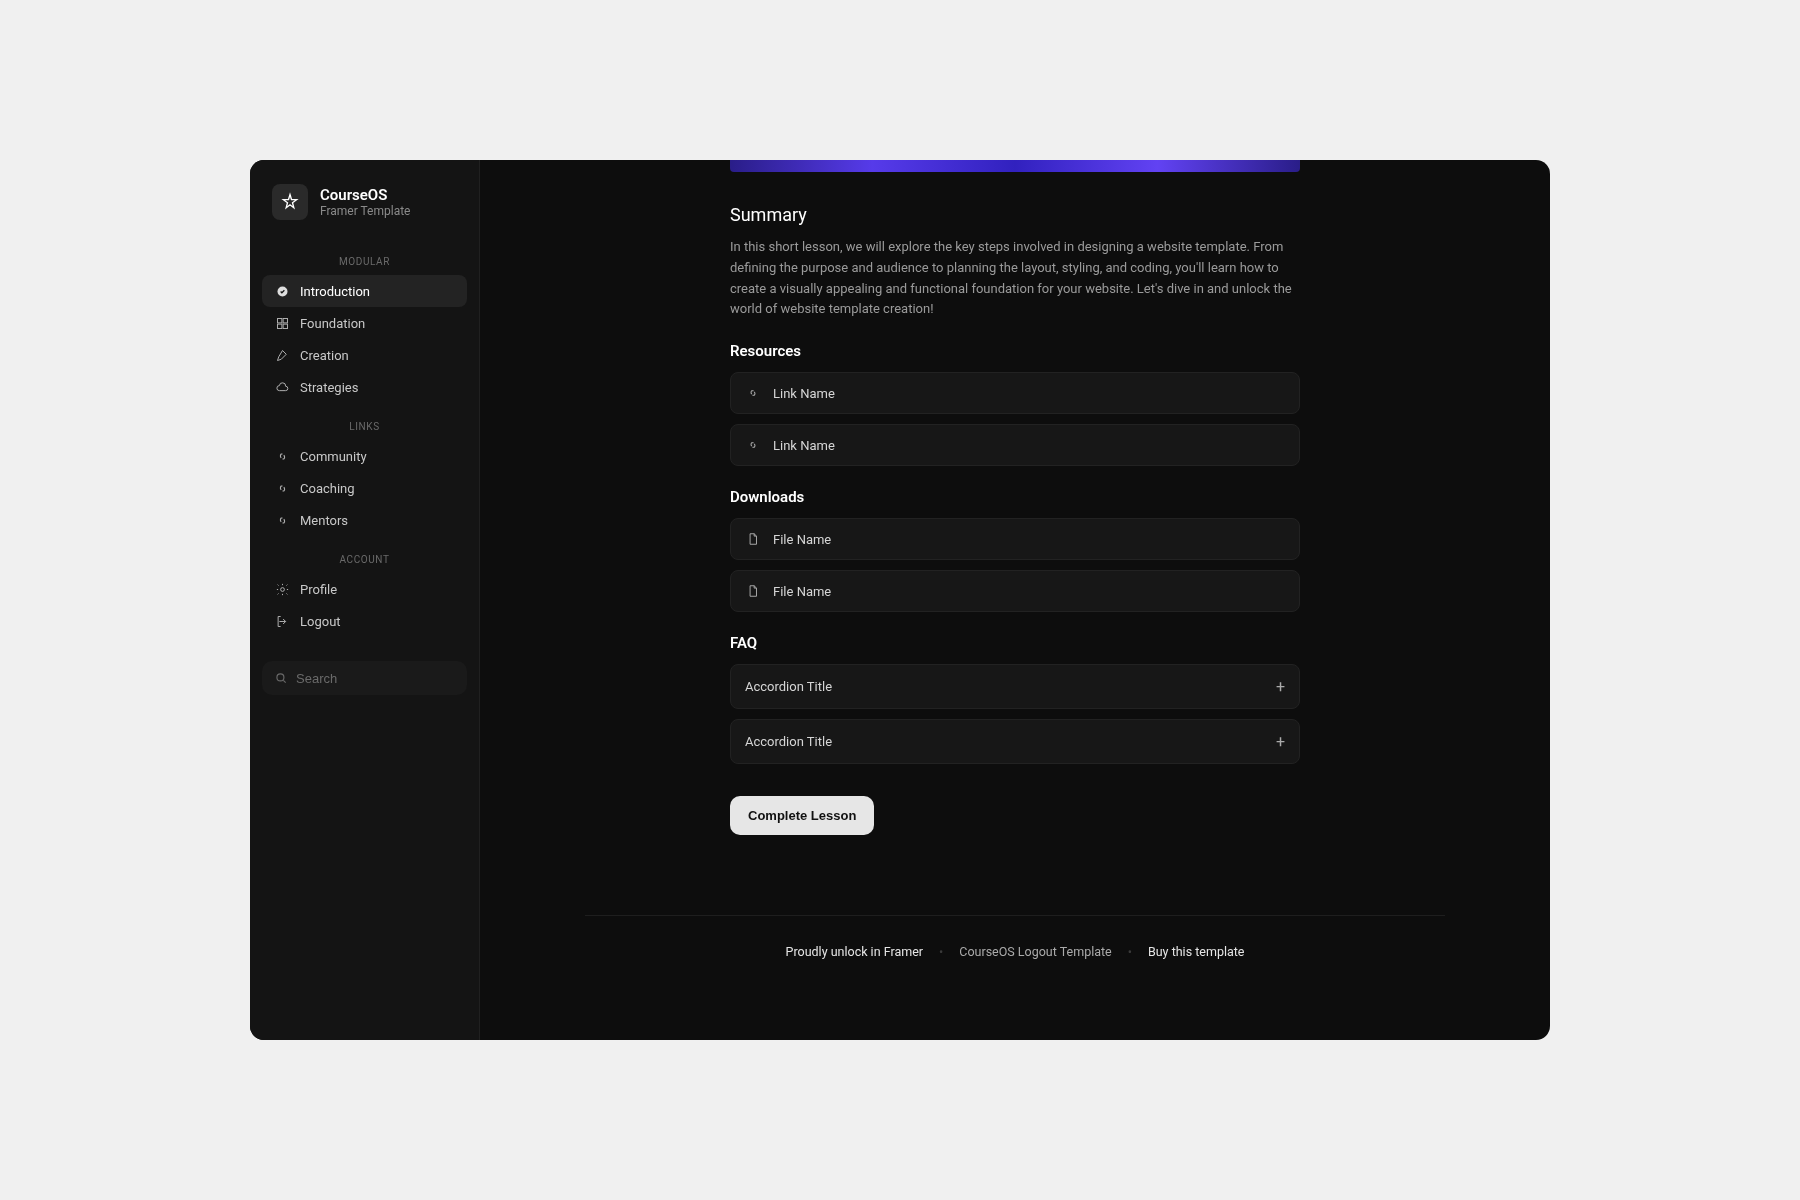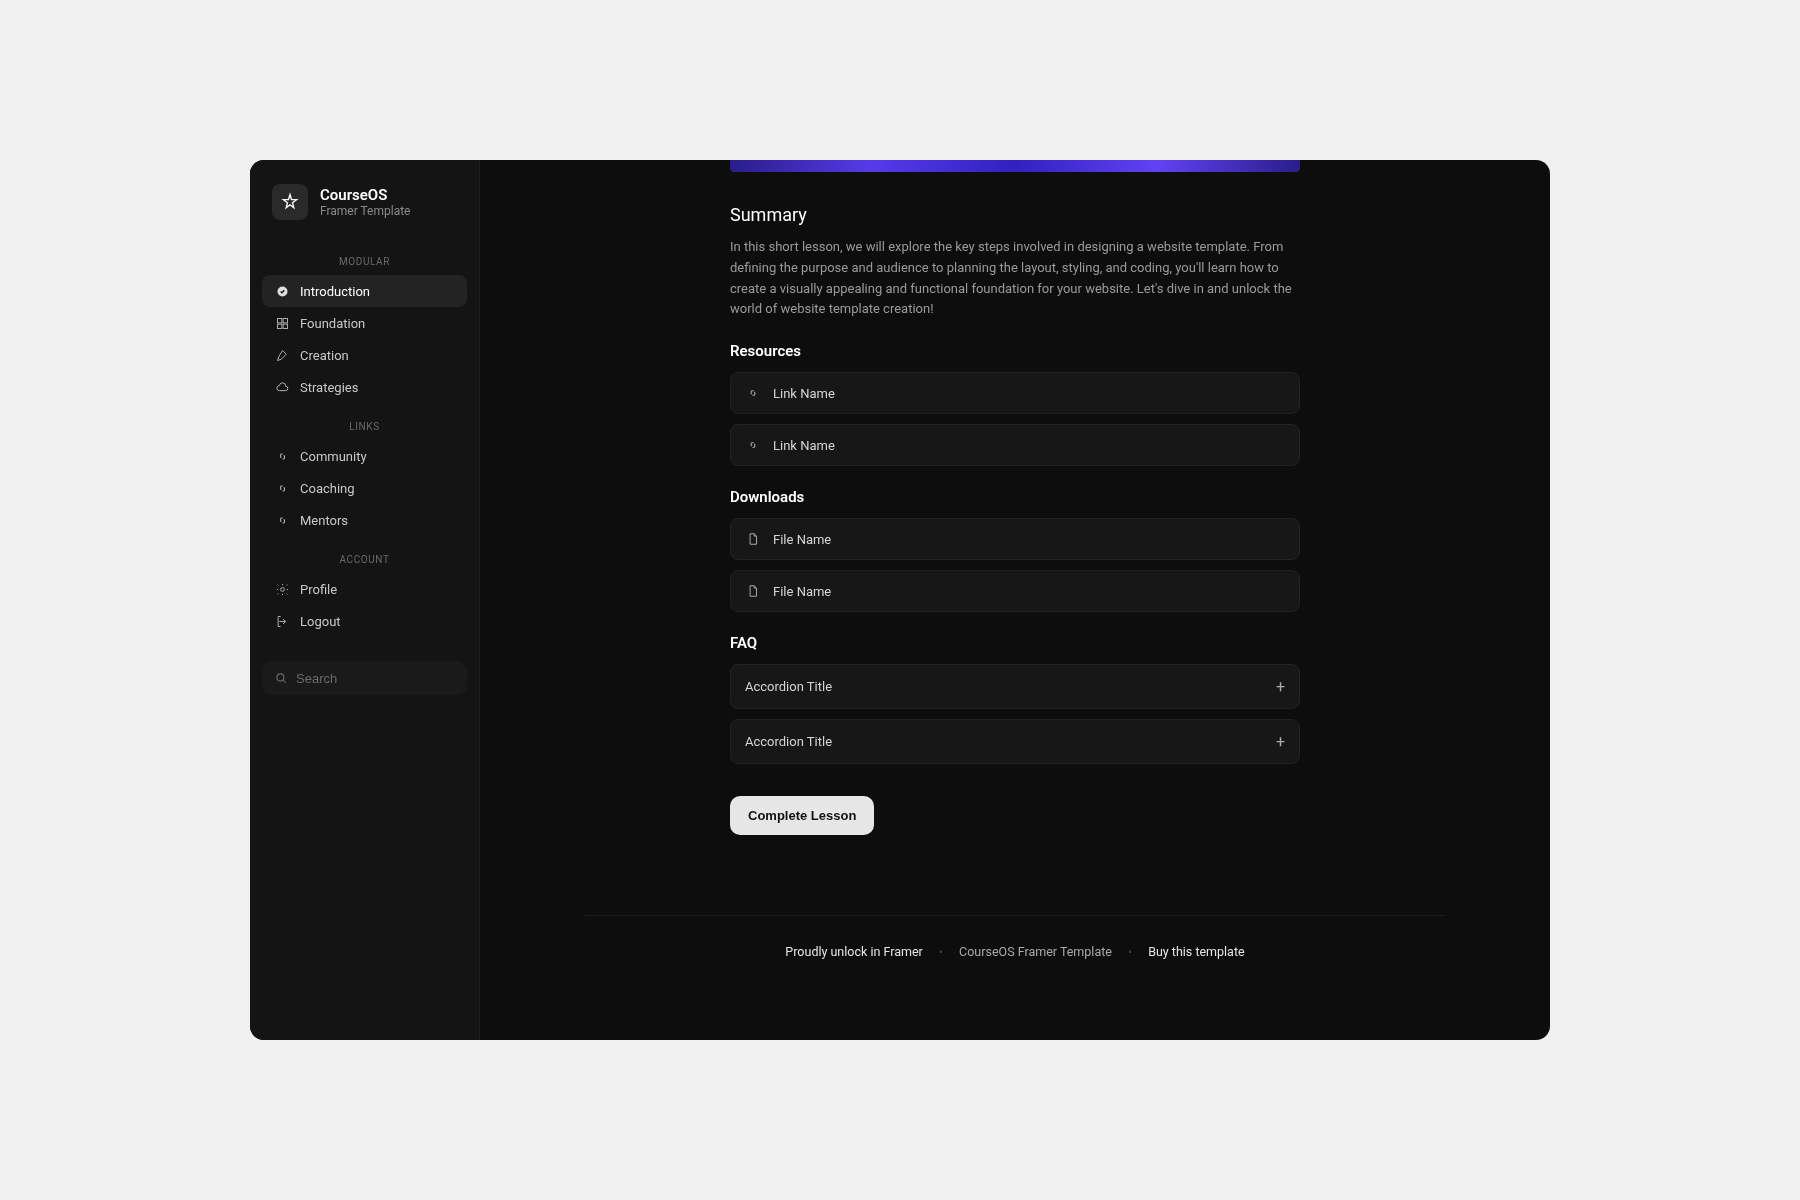--- a/index.html
+++ b/index.html
@@ -363,20 +363,20 @@
           </div>
           <span class="plus">+</span>
         </div>
 
         <button class="cta-btn">Complete Lesson</button>
       </div>
 
       <div class="footer">
         <a class="bright">Proudly unlock in Framer</a>
         <span class="sep">•</span>
-        <a>CourseOS Framer Template</a>
+        <a>CourseOS Logout Template</a>
         <span class="sep">•</span>
         <a class="bright">Buy this template</a>
       </div>
     </div>
   </div>
 
 </div>
 
 </body></html>

